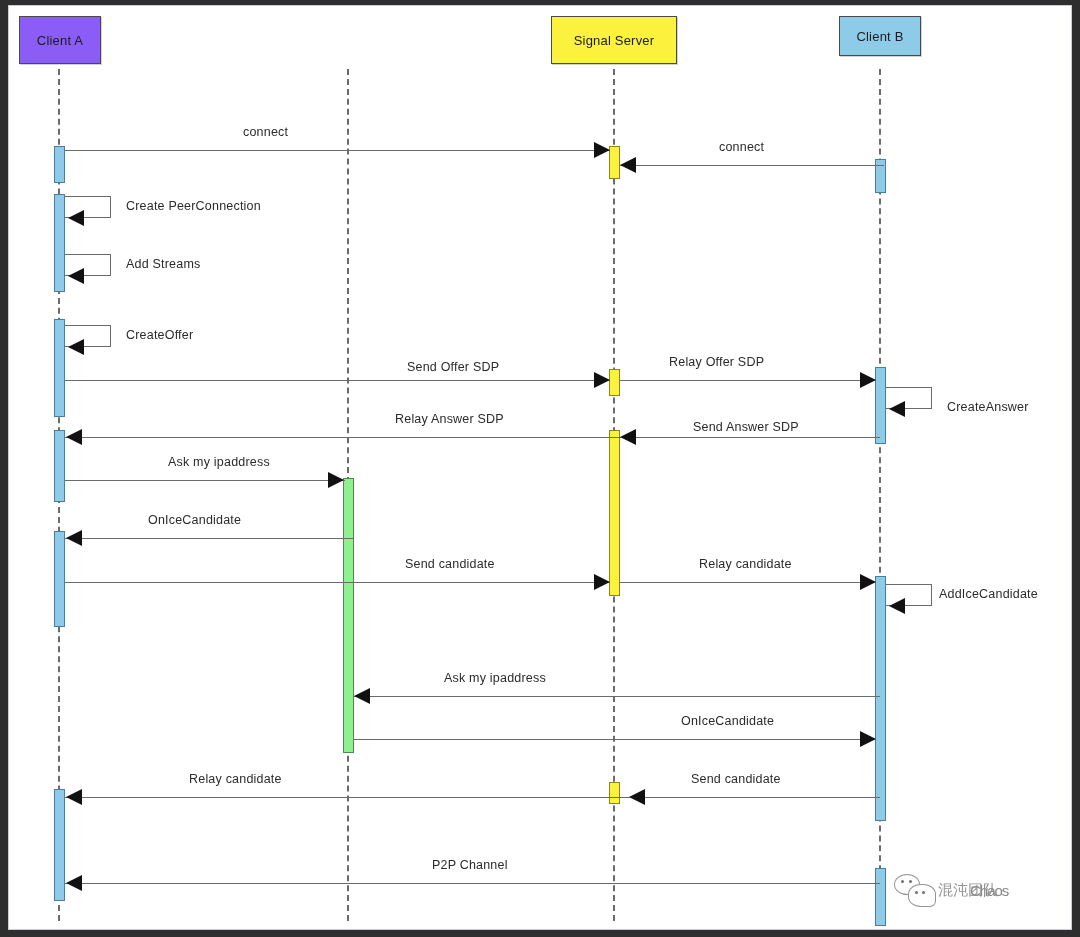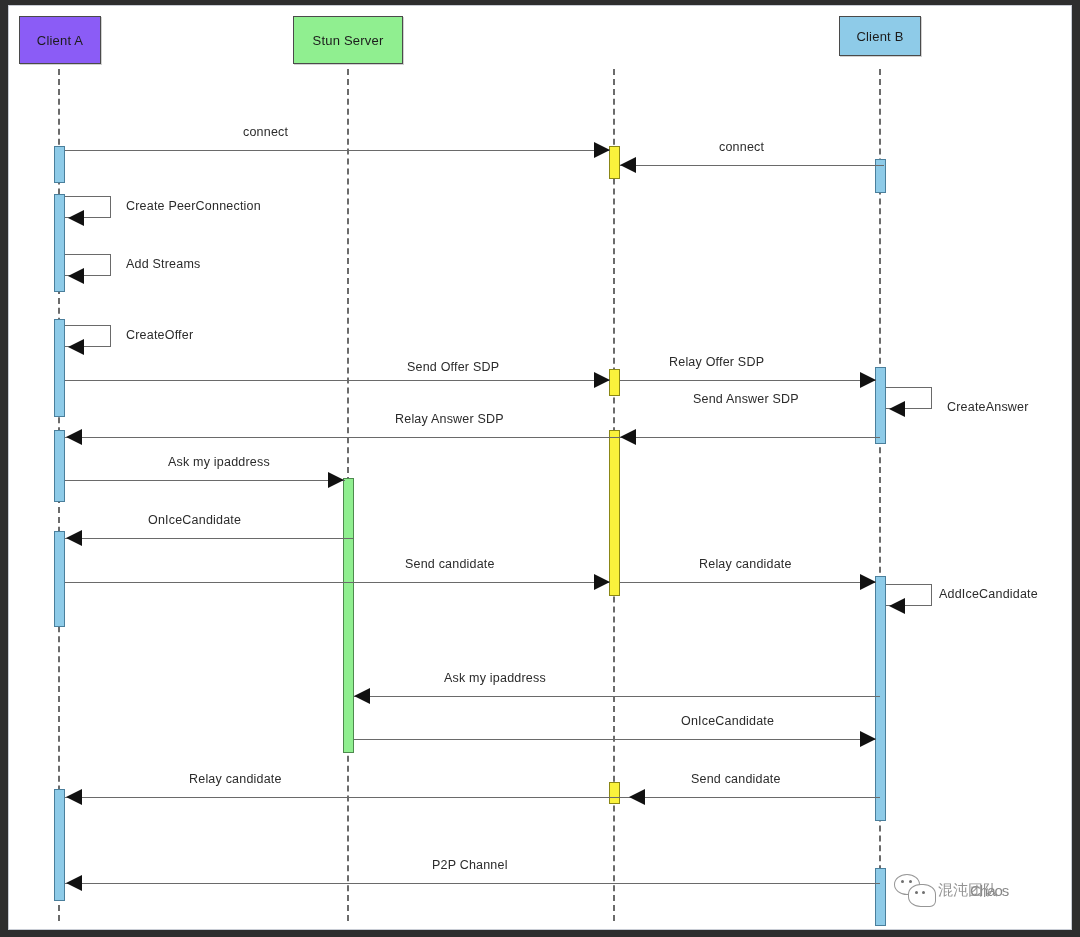--- a/index.html
+++ b/index.html
@@ -129,22 +129,22 @@
   <div id="canvas">
 
     <div class="lifeline" style="left:49px;  top:63px;  height:852px;"></div>
     <div class="lifeline" style="left:338px; top:63px;  height:852px;"></div>
     <div class="lifeline" style="left:604px; top:63px;  height:852px;"></div>
     <div class="lifeline" style="left:870px; top:63px;  height:852px;"></div>
 
     <div class="participant" style="left:10px; top:10px; width:82px; height:48px; background:#8b5cf6;">
       <span>Client A</span>
     </div>
-    <div class="participant" style="left:284px; top:10px; width:110px; height:48px; background:#90ef90;">
-      <span>Stun Server</span>
+    <div class="participant" style="left:542px; top:10px; width:126px; height:48px; background:#faf23c;">
+      <span>Signal Server</span>
     </div>
     <div class="participant" style="left:830px; top:10px; width:82px; height:40px; background:#8ecbe8;">
       <span>Client B</span>
     </div>
 
     <div class="activation blue" style="left:45px;  top:140px; width:11px; height:37px;"></div>
     <div class="activation blue" style="left:45px;  top:188px; width:11px; height:98px;"></div>
     <div class="activation blue" style="left:45px;  top:313px; width:11px; height:98px;"></div>
     <div class="activation blue" style="left:45px;  top:424px; width:11px; height:72px;"></div>
     <div class="activation blue" style="left:45px;  top:525px; width:11px; height:96px;"></div>
@@ -193,21 +193,21 @@
     <div class="self-msg" style="left:877px; top:381px; width:46px; height:22px;"></div>
     <div class="arrow left" style="left:880px; top:395px;"></div>
     <div class="msg-label" style="left:938px; top:394px;">CreateAnswer</div>
 
     <div class="msg-line" style="left:56px; top:431px; width:556px;"></div>
     <div class="arrow left" style="left:57px; top:423px;"></div>
     <div class="msg-label" style="left:386px; top:406px;">Relay Answer SDP</div>
 
     <div class="msg-line" style="left:611px; top:431px; width:260px;"></div>
     <div class="arrow left" style="left:611px; top:423px;"></div>
-    <div class="msg-label" style="left:684px; top:386px;text-align:center;">Send Answer SDP</div>
+    <div class="msg-label" style="left:684px; top:414px;text-align:center;">Send Answer SDP</div>
 
     <div class="msg-line" style="left:56px; top:474px; width:280px;"></div>
     <div class="arrow right" style="left:319px; top:466px;"></div>
     <div class="msg-label" style="left:159px; top:449px;">Ask my ipaddress</div>
 
     <div class="msg-line" style="left:56px; top:532px; width:288px;"></div>
     <div class="arrow left" style="left:57px; top:524px;"></div>
     <div class="msg-label" style="left:139px; top:507px;">OnIceCandidate</div>
 
     <div class="msg-line" style="left:56px; top:576px; width:545px;"></div>

